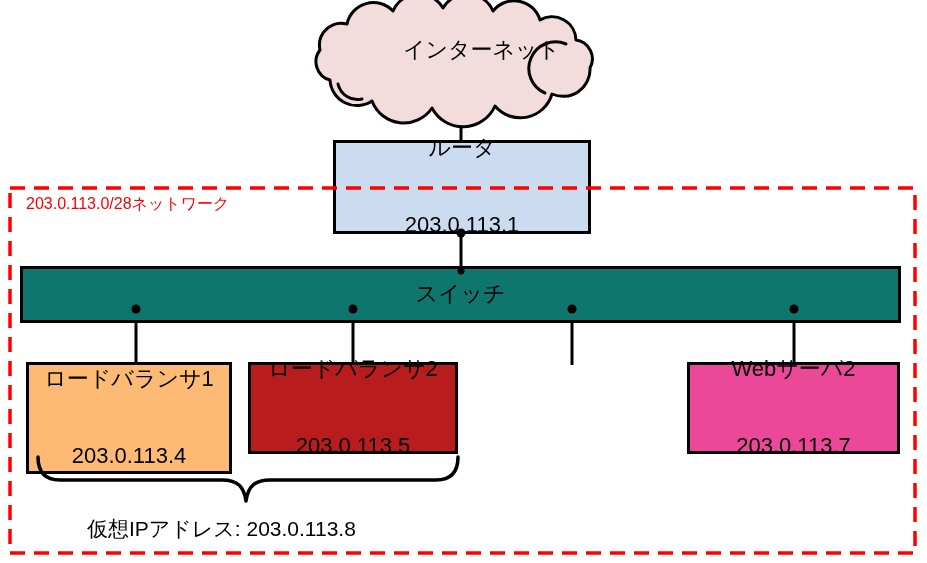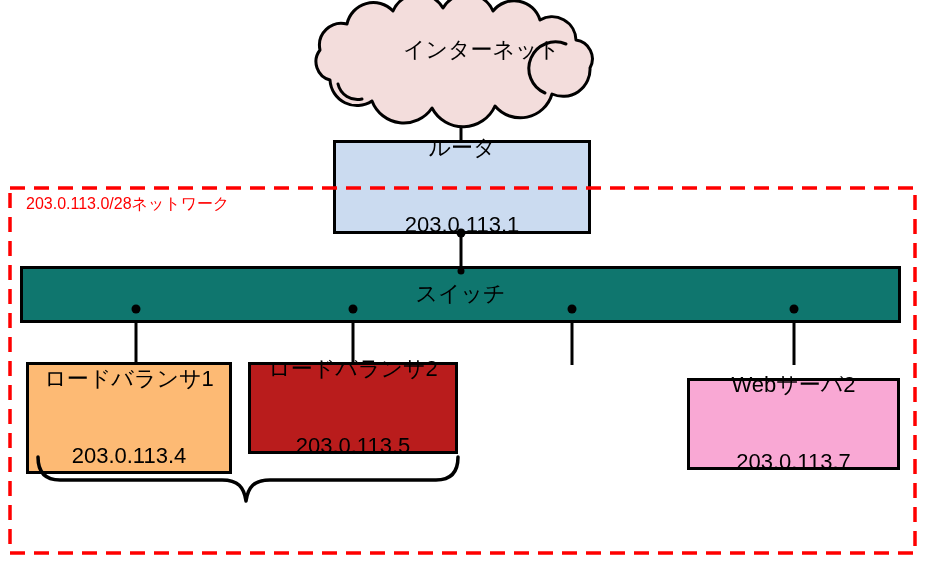--- a/index.html
+++ b/index.html
@@ -27,21 +27,21 @@
     gap:48px;
   }
   .node .ttl{font-size:22px;}
   .node .ip{font-size:22px;margin-top:0;}
 
   #router-node{left:333px;top:140px;width:258px;height:94px;background:#CBDBF0;}
   #switch-node{left:20px;top:266px;width:881px;height:57px;background:#0f766e;}
   #lb1-node{left:26px;top:362px;width:206px;height:112px;background:#fdba74;}
   #lb2-node{left:248px;top:362px;width:210px;height:92px;background:#b91c1c;}
   #ws1-node{left:471px;top:362px;width:202px;height:92px;background:#D9E3BE;}
-  #ws2-node{left:687px;top:378px;width:213px;height:92px;background:#f9a8d4;}
+  #ws2-node{left:687px;top:362px;width:213px;height:92px;background:#ec4899;}
   #switch-node .ttl{font-size:22px;}
 
   #cloud-label{
     position:absolute;left:360px;top:35px;width:200px;
     text-align:right;font-size:22px;z-index:1;
   }
   #network-label{
     position:absolute;left:18px;top:194px;
     font-size:16px;color:#FF0000;z-index:4;white-space:nowrap;margin-left:8px;
   }
@@ -121,14 +121,15 @@
          C 38 471, 44 480, 60 480
          L 222 480
          C 238 480, 244 487, 246 501
          C 248 487, 254 480, 270 480
          L 436 480
          C 452 480, 458 471, 458 457" fill="none" stroke="#000000" stroke-width="3.5" stroke-linecap="round" stroke-linejoin="round"></path>
   </svg>
 
   <div id="network-label">203.0.113.0/28ネットワーク</div>
 
+  <div id="virtual-ip-label">仮想IPアドレス: 203.0.113.8</div>
 
 </div>
 
 </body></html>

